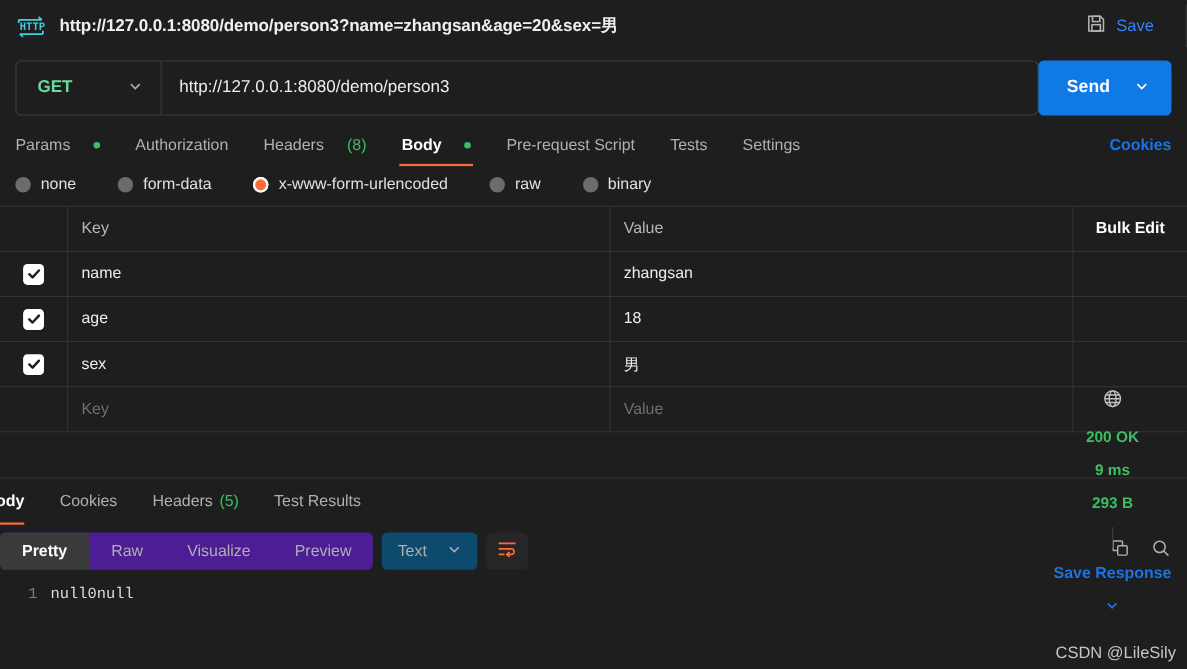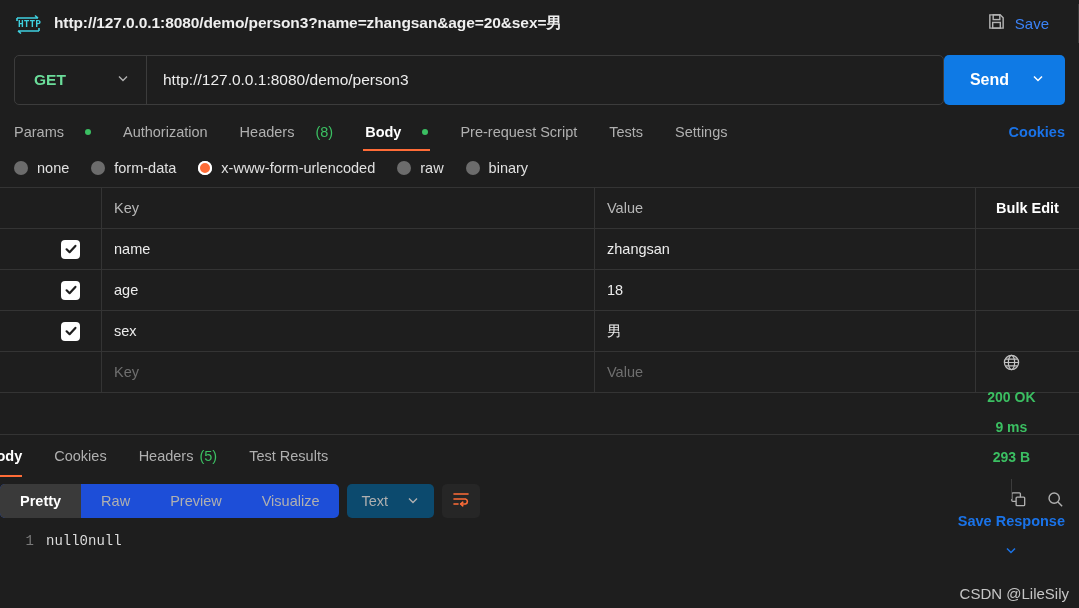--- a/index.html
+++ b/index.html
@@ -111,41 +111,41 @@
   .cookies-link {
     margin-left: auto;
     font-size: 14.5px; color: #1a73e8; font-weight: bold;
     cursor: pointer;
   }
 
   
   .radios {
     display: flex; align-items: center;
     padding: 9px 14px 11px 14px;
-    gap: 22px;
+    gap: 38px;
   }
   .radio-item { display: flex; align-items: center; gap: 9px; cursor: pointer; }
   .radio-circle {
     width: 14px; height: 14px; border-radius: 50%;
     background: #6c6c6c;
     flex: none;
     display: flex; align-items: center; justify-content: center;
   }
   .radio-item.selected .radio-circle { background: #ffffff; }
   .radio-item.selected .radio-circle::after {
     content: ""; width: 14px; height: 14px; border-radius: 50%;
     background: #ff6c37;
     border: 2.5px solid #ffffff;
     box-sizing: border-box;
   }
   .radio-label { font-size: 14.5px; color: #e0e0e0; }
 
   
   .kv-table { border-top: 1px solid #343434; }
-  .kv-row { display: flex; border-bottom: 1px solid #343434; height: 41px; padding-left: 40px; }
+  .kv-row { display: flex; border-bottom: 1px solid #343434; height: 41px; }
   .kv-row.header { height: 41px; }
   .kv-check {
     width: 62px; flex: none;
     border-right: 1px solid #343434;
     display: flex; align-items: center; justify-content: center;
   }
   .cbox {
     width: 19px; height: 19px; border-radius: 4px;
     background: #ffffff;
     display: flex; align-items: center; justify-content: center;
@@ -205,21 +205,21 @@
 
   
   .viewer-bar {
     display: flex; align-items: center;
     padding: 0 14px 0 0;
     height: 48px;
     gap: 8px;
   }
   .pill-group {
     display: flex; align-items: center;
-    background: #1d4ed8;
+    background: #4c1d95;
     border-radius: 5px;
     height: 34px;
     overflow: hidden;
   }
   .pill {
     padding: 0 20px; height: 34px;
     display: flex; align-items: center;
     font-size: 14.5px; color: #b0b0b0; cursor: pointer;
   }
   .pill.active { background: #3a3a3a; color: #ffffff; font-weight: bold; }
@@ -448,22 +448,22 @@
         <path d="M3 5.5 L7 9.5 L11 5.5"></path>
       </svg>
     </span>
   </div>
 </div>
 
 <div class="viewer-bar">
   <div class="pill-group">
     <div class="pill active">Pretty</div>
     <div class="pill">Raw</div>
+    <div class="pill">Visualize</div>
     <div class="pill">Preview</div>
-    <div class="pill">Visualize</div>
   </div>
   <div class="select-box">
     <span>Text</span>
     <span>
       <svg width="14" height="14" viewBox="0 0 14 14" fill="none" stroke="#b0b0b0" stroke-width="1.4">
         <path d="M3 5.5 L7 9.5 L11 5.5"></path>
       </svg>
     </span>
   </div>
   <div class="wrap-btn">

